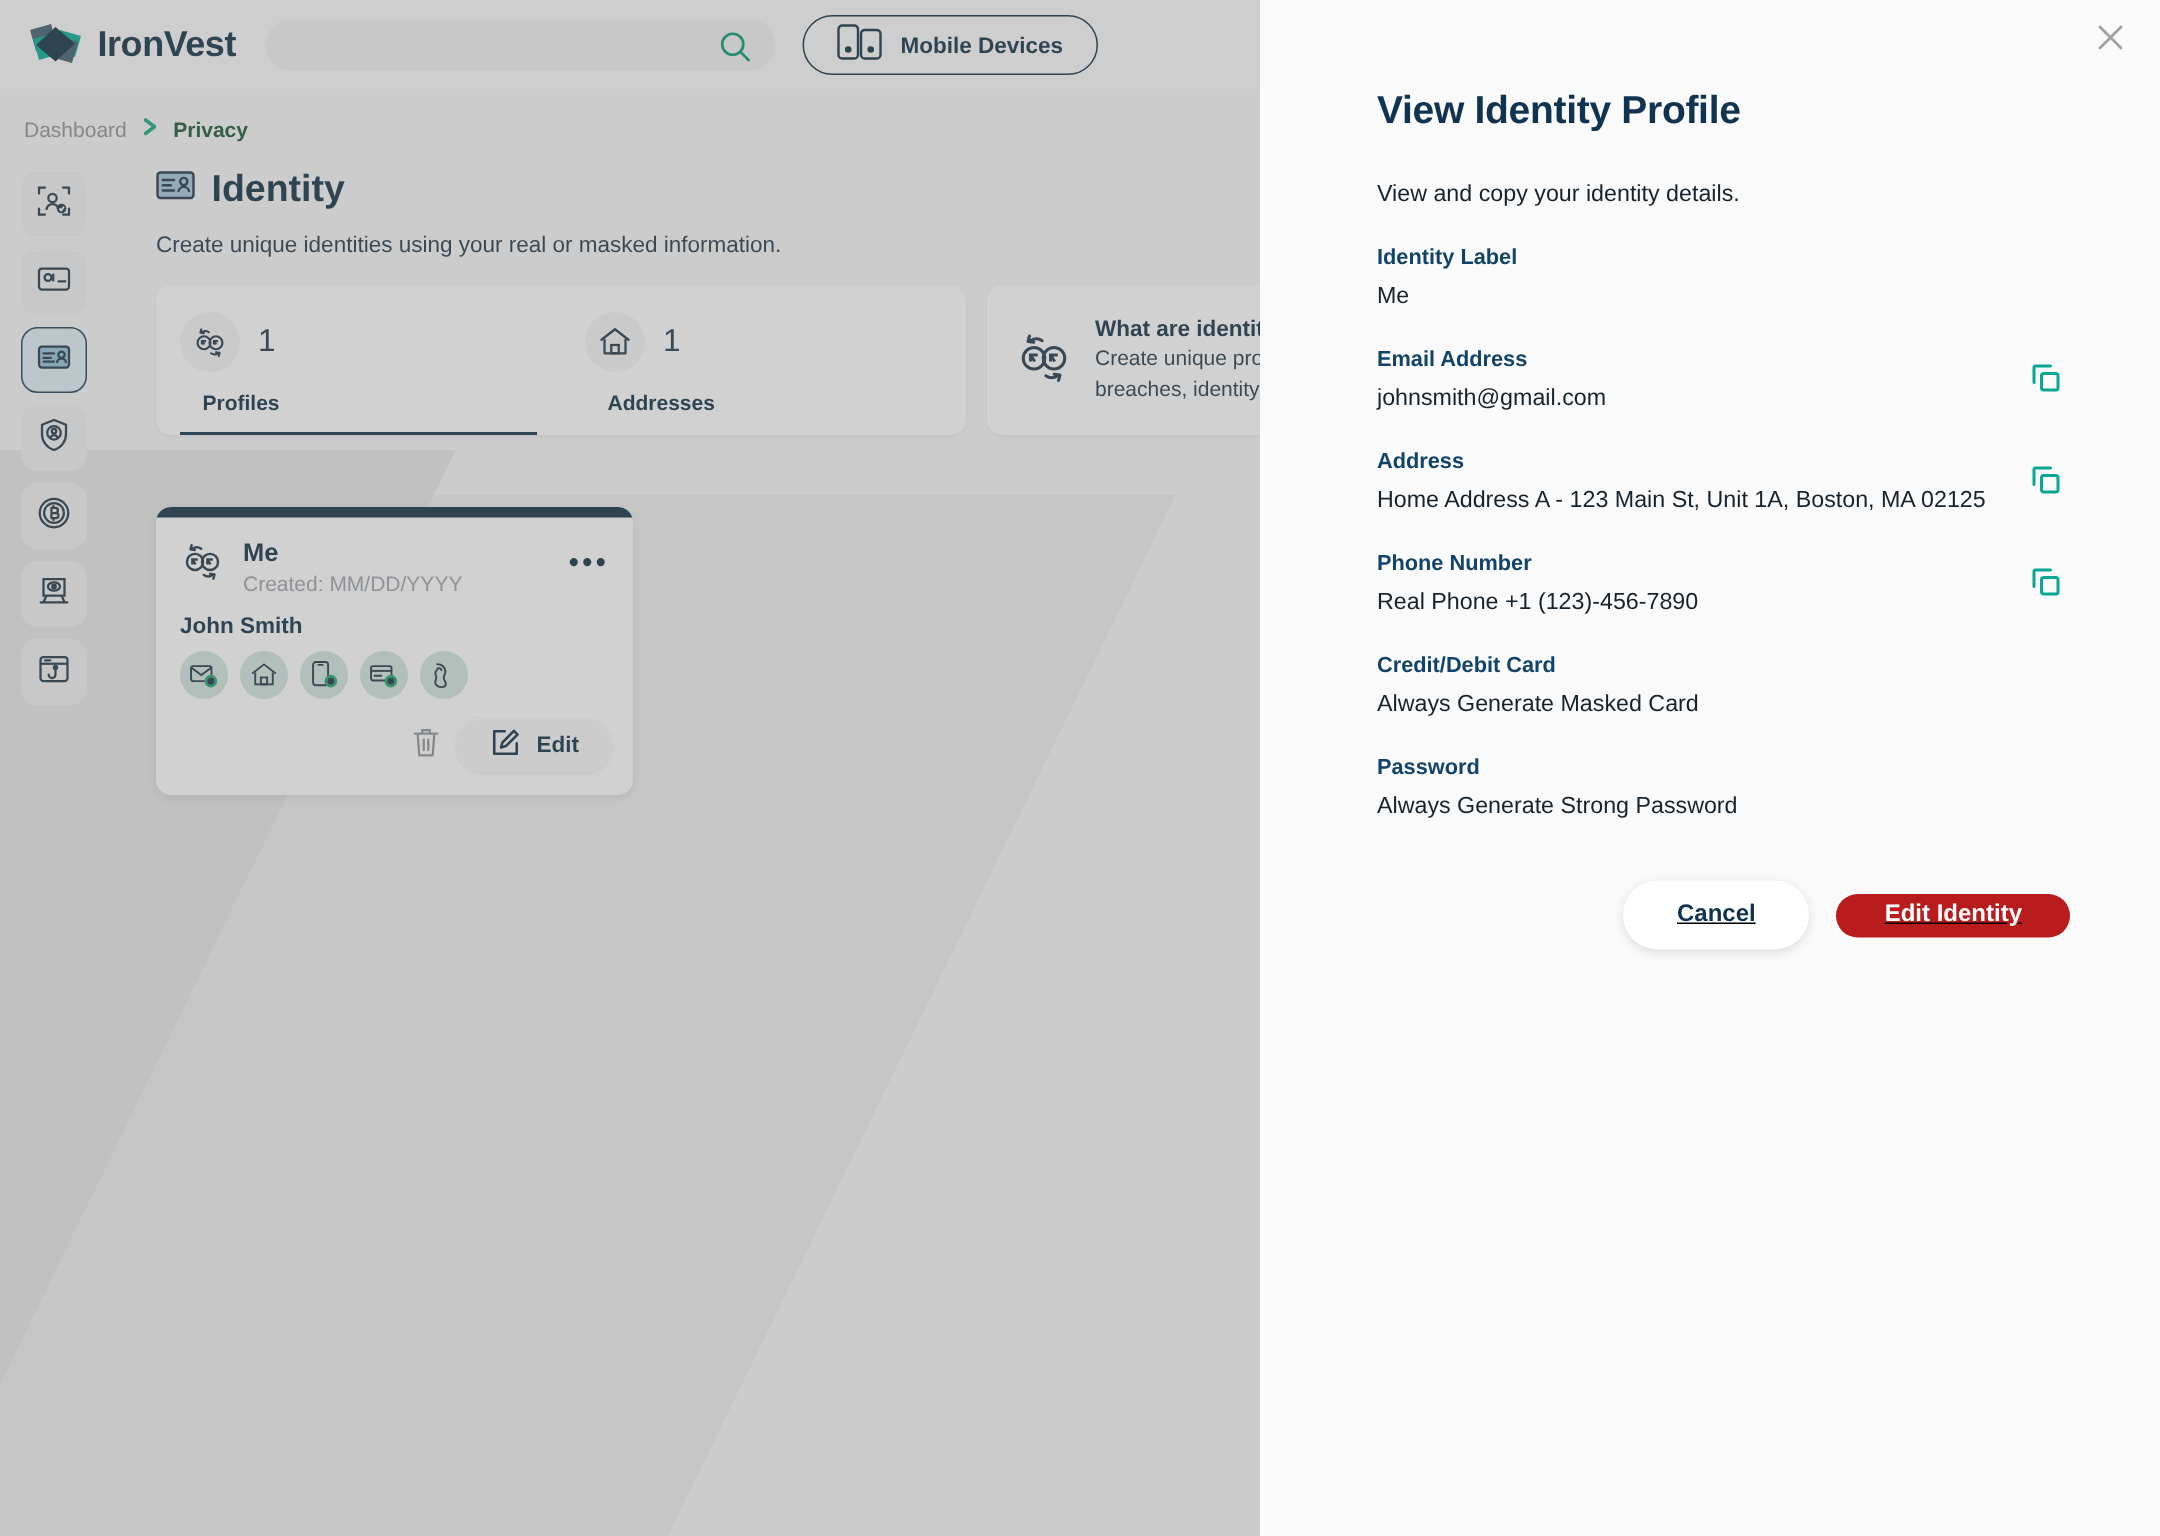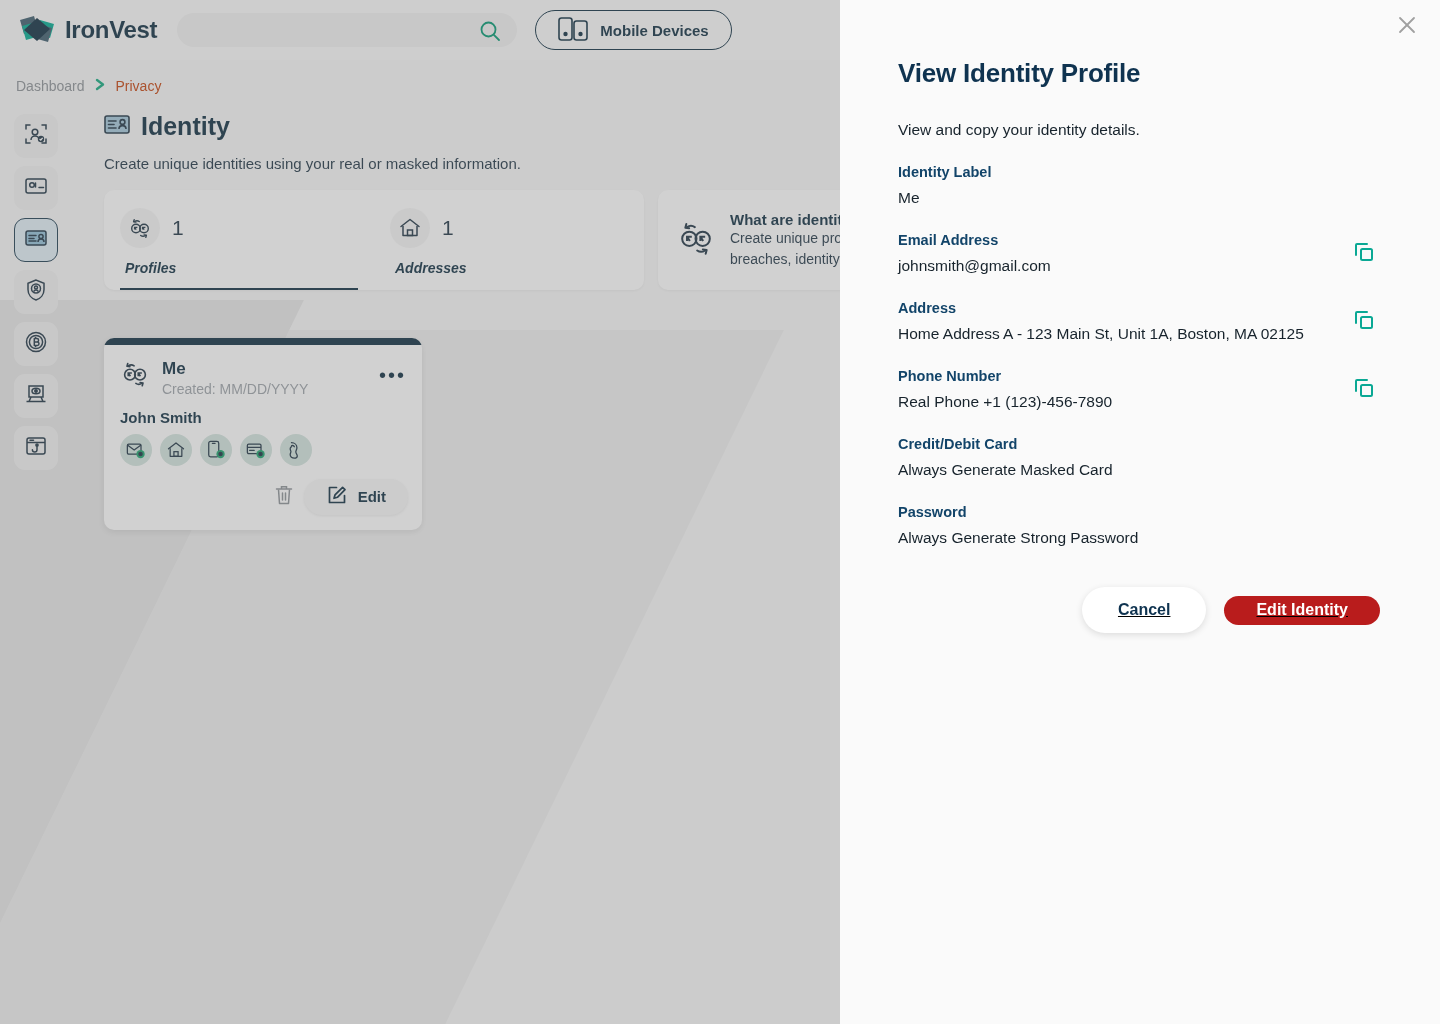--- a/index.html
+++ b/index.html
@@ -66,21 +66,21 @@
   }
 
   
   .breadcrumb {
     position: absolute; left: 16px; top: 78px;
     display: flex; align-items: flex-start; gap: 10px;
     font-size: 14px; z-index: 2;
   }
   .bc-root { color: #8a8f94; }
   .bc-sep { color: #14b88a; font-weight: 700; font-size: 14px; }
-  .bc-current { color: #c2410c; font-weight: 400; }
+  .bc-current { color: #14532d; font-weight: 700; }
 
   
   .sidebar {
     position: absolute; left: 14px; top: 114px;
     display: flex; flex-direction: column; gap: 8px; z-index: 2;
   }
   .side-item {
     width: 44px; height: 44px; border-radius: 11px;
     background: #eeeeee;
     display: flex; align-items: center; justify-content: center;
@@ -110,22 +110,22 @@
     padding: 18px 0 0 16px;
   }
   .stat-top { display: flex; align-items: center; gap: 12px; }
   .stat-circ {
     width: 40px; height: 40px; border-radius: 50%;
     background: #f1f1f1;
     display: flex; align-items: center; justify-content: center;
   }
   .stat-num { font-size: 21px; color: #1d3242; }
   .stat-label {
-    margin-top: 12px; margin-left: 5px;
-    font-size: 14px; font-weight: 700; color: #0c2b3e; font-style: italic;
+    margin-top: 12px; margin-left: 15px;
+    font-size: 14px; font-weight: 700; color: #0c2b3e;
   }
   .stat.active::after {
     content: ""; position: absolute; left: 16px; bottom: 0;
     width: 238px; height: 2.5px; background: #0c2b3e;
   }
 
   .info-card {
     position: absolute; left: 658px; top: 190px;
     width: 420px; height: 100px;
     background: #fbfbfb; border-radius: 10px;
@@ -180,21 +180,21 @@
     background: rgba(120,120,120,0.32);
     z-index: 5;
   }
 
   
   .panel {
     position: absolute; right: 0; top: 0;
     width: 600px; height: 1024px;
     background: #fafafa;
     z-index: 10;
-    padding: 58px 60px 0 58px;
+    padding: 58px 60px 0 78px;
   }
   .panel-close {
     position: absolute; right: 16px; top: 8px;
     width: 34px; height: 34px;
     display: flex; align-items: center; justify-content: center;
     cursor: pointer;
   }
   .panel-title {
     font-size: 26px; font-weight: 700; color: #0f3350; letter-spacing: -0.2px;
   }

